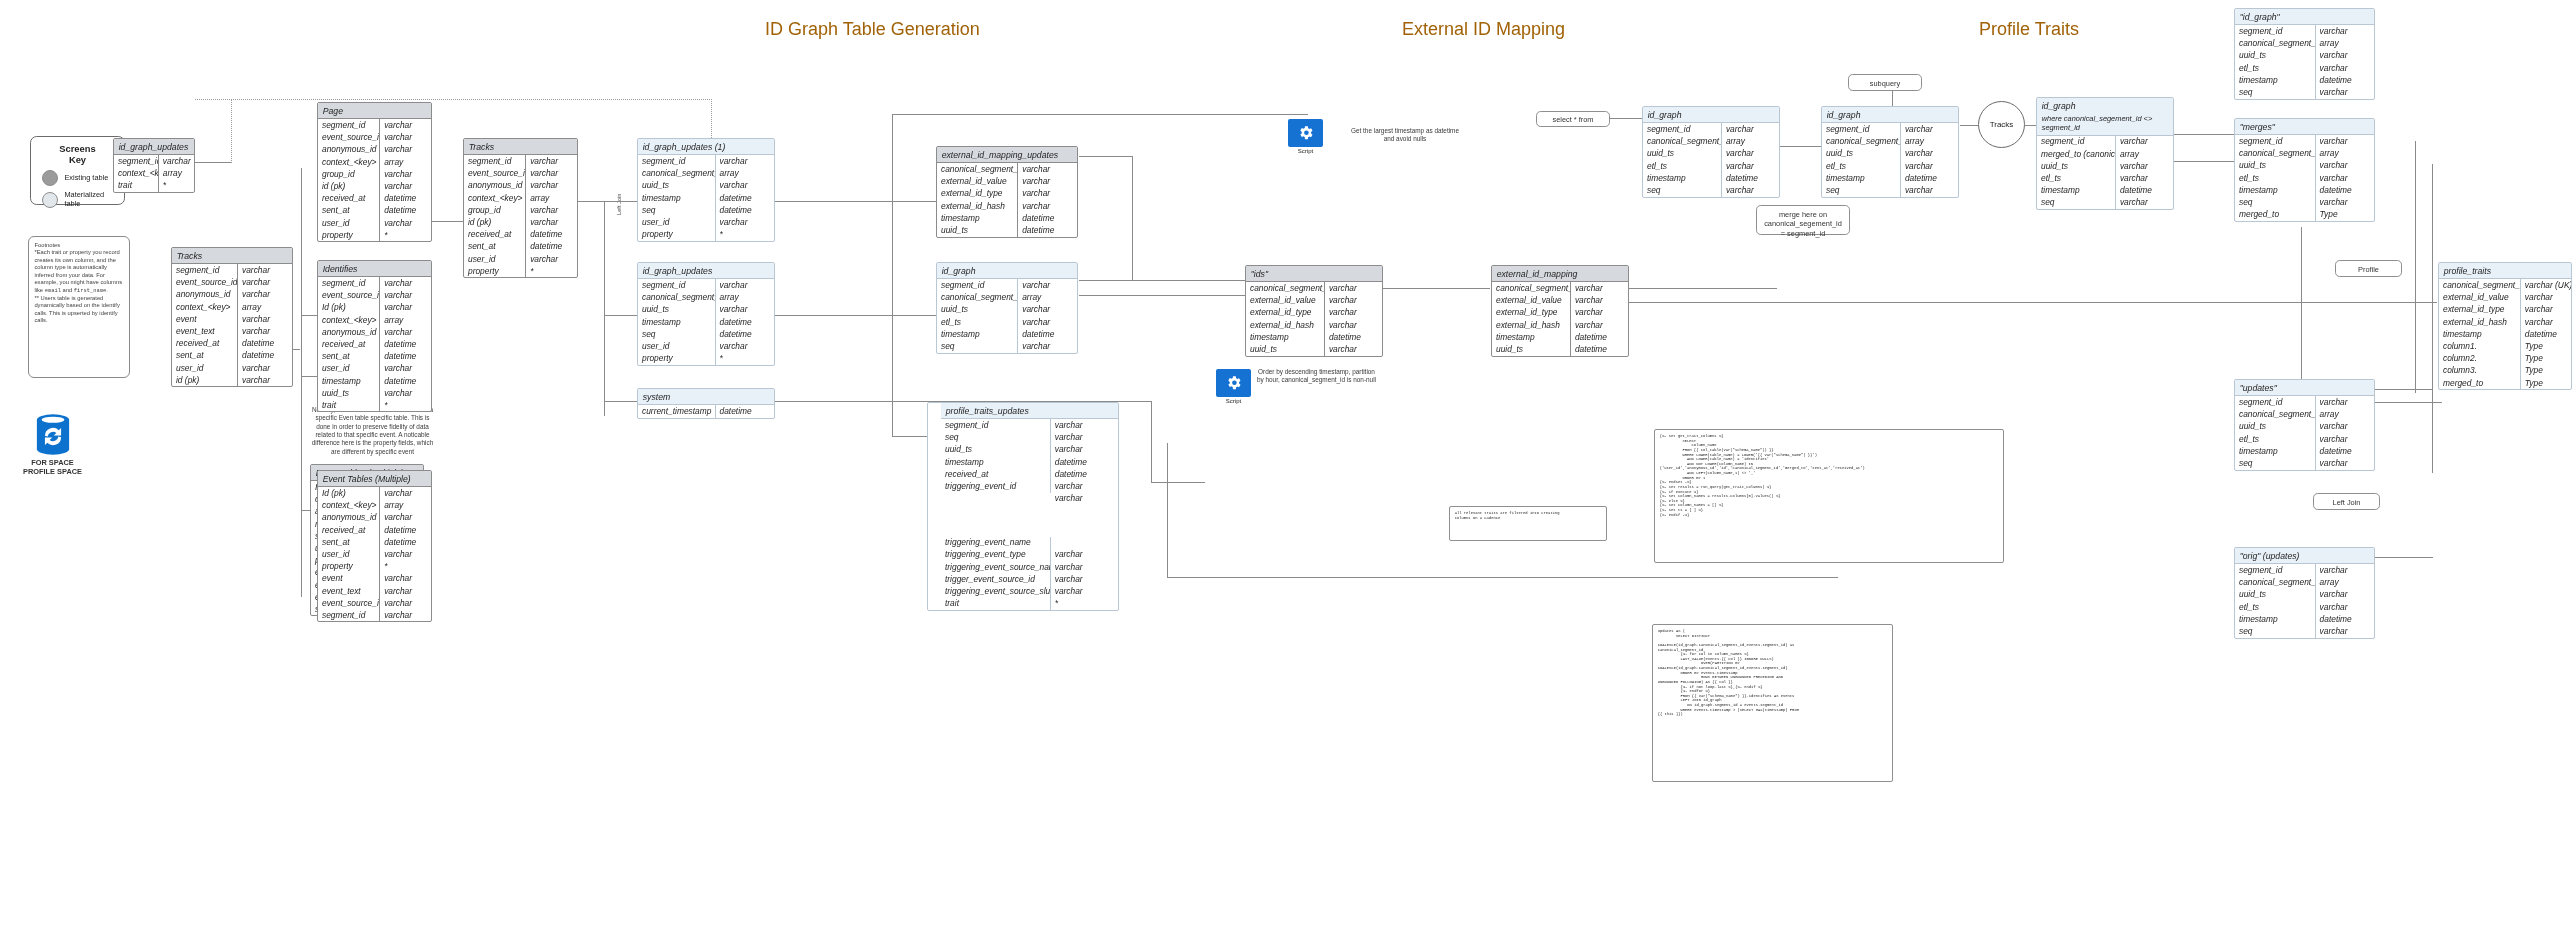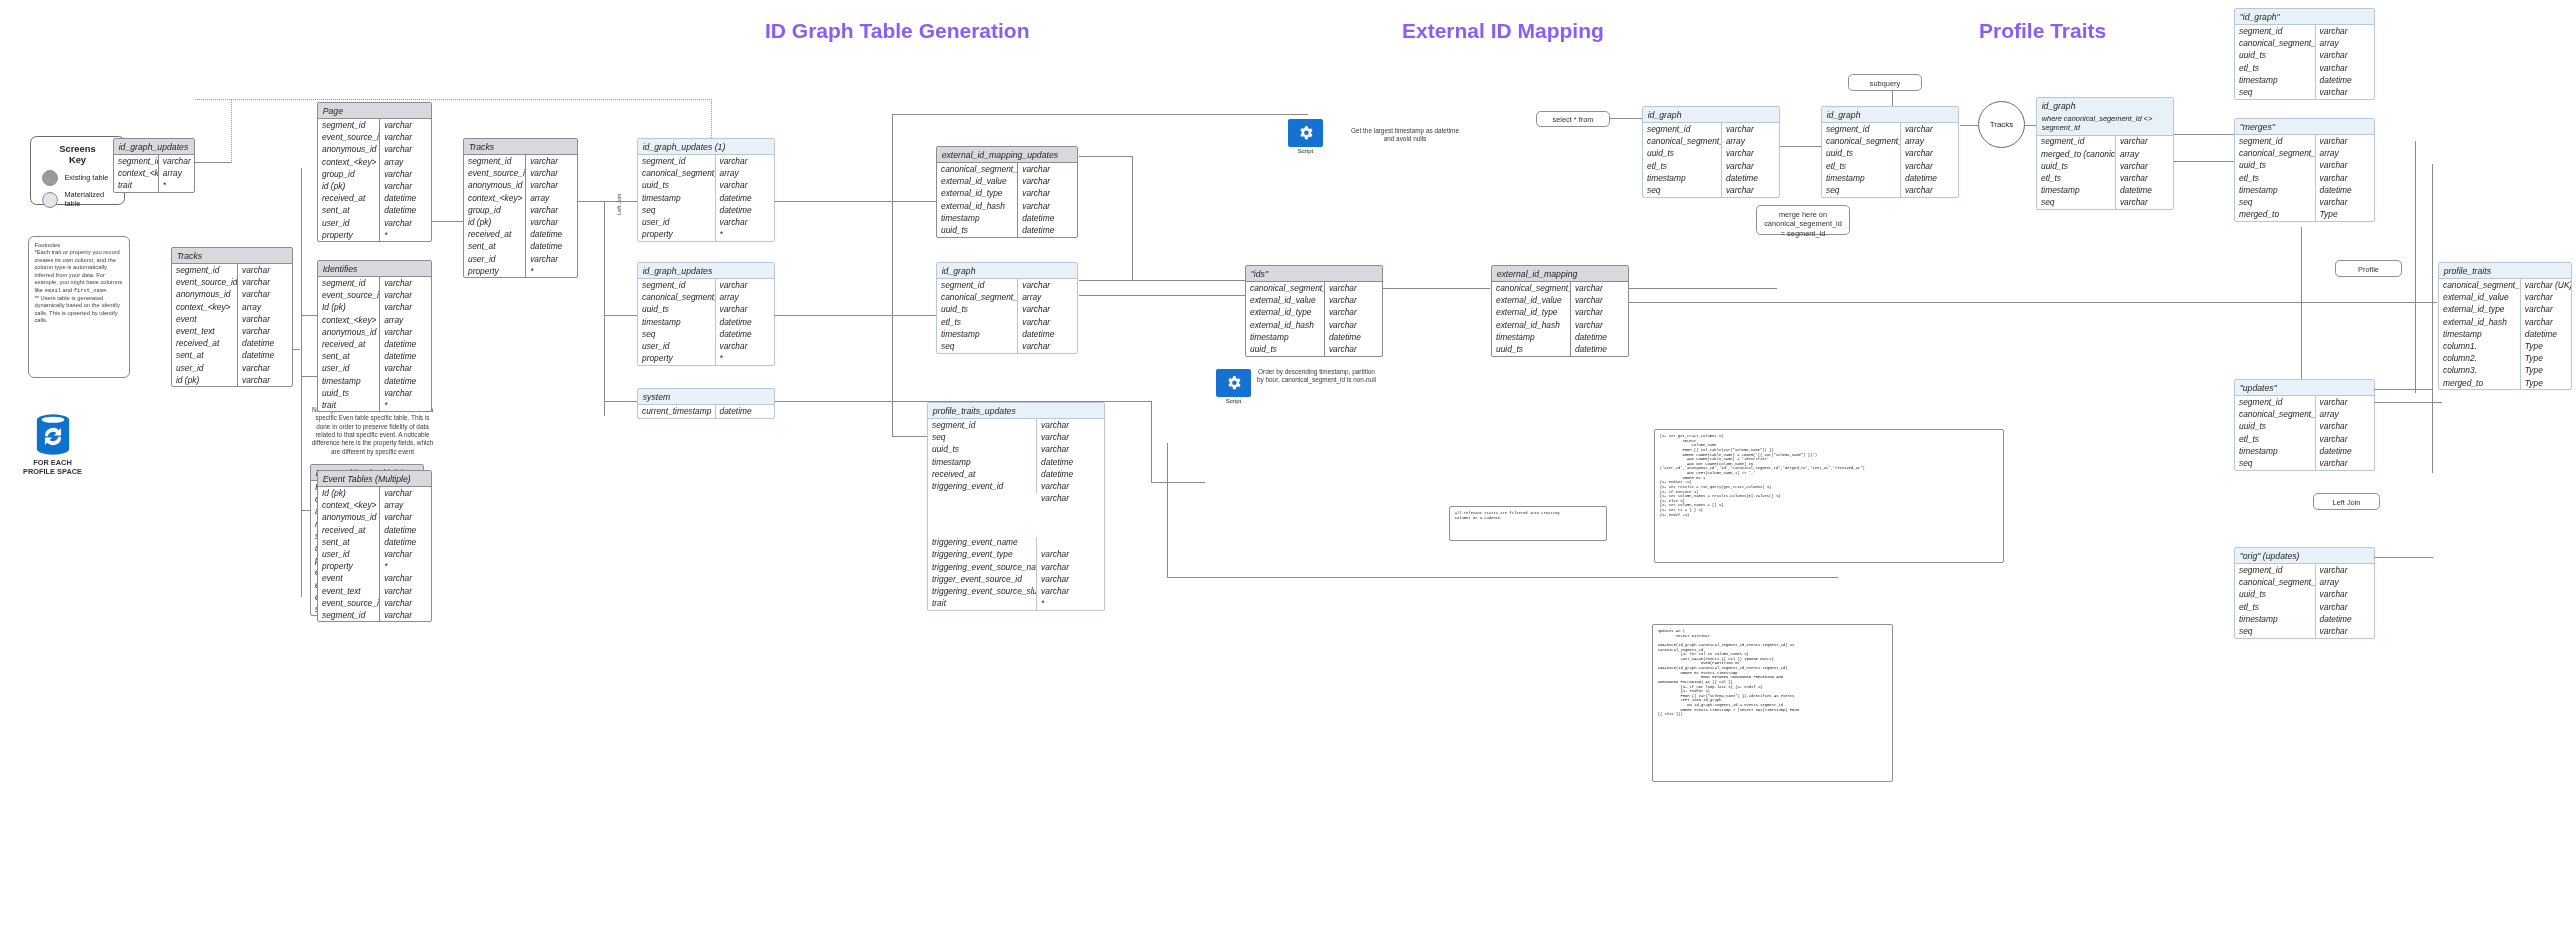--- a/index.html
+++ b/index.html
@@ -1,20 +1,20 @@
 <!DOCTYPE html>
 <html style="font-size:10.7px"><head>
 <meta charset="utf-8">
 <style>
   html,body{margin:0;padding:0;background:#ffffff;}
   body{font-family:"Liberation Sans", sans-serif;color:#1f1f1f;}
   #canvas{position:relative;width:2576px;height:934px;overflow:hidden;background:#fff;}
 
   
-  .sec-title{position:absolute;font-size:21px;font-weight:bold;color:#8b5cf6;white-space:nowrap;}
+  .sec-title{position:absolute;font-size:18px;font-weight:normal;color:#a16207;white-space:nowrap;}
 
   
   .tbl{position:absolute;border:0.7px solid #8c8c8c;border-radius:2px;background:#fff;
        box-sizing:border-box;overflow:hidden;}
   .tbl .hdr{font-style:italic;font-size:8.7px;padding:2.7px 4.7px;border-bottom:0.7px solid #8c8c8c;
             background:#d6d9de;white-space:nowrap;overflow:hidden;}
   .tbl.blue .hdr{background:#e8f0f8;border-bottom:0.7px solid #b9c6d4;}
   .tbl.blue{border:0.7px solid #b9c6d4;}
   .tbl .rows{display:block;}
   .row{display:flex;font-size:8.4px;font-style:italic;line-height:1.05;}
@@ -109,21 +109,21 @@
     <div class="cyl">
       <svg width="38" height="43" viewBox="0 0 56 64" aria-hidden="true">
         <path d="M4 10 v44 a24 8 0 0 0 48 0 V10 Z" fill="#0d72ce"></path>
         <ellipse cx="28" cy="10" rx="24" ry="8" fill="#0d72ce"></ellipse>
         <ellipse cx="28" cy="10" rx="17" ry="4.6" fill="#ffffff"></ellipse>
         <path d="M16 34 a12 12 0 0 1 20.5 -8.4 l3.5 -3.2 v11 h-11 l4 -3.6 a8 8 0 0 0 -13 5.2 z" fill="#ffffff"></path>
         <path d="M40 36 a12 12 0 0 1 -20.5 8.4 l-3.5 3.2 v-11 h11 l-4 3.6 a8 8 0 0 0 13 -5.2 z" fill="#ffffff"></path>
       </svg>
     </div>
     <div class="lbl">
-      <span>FOR EACH</span><br>
+      <span>FOR SPACE</span><br>
       <span>PROFILE SPACE</span>
     </div>
   </div>
 
   <div class="script" style="left:1288px;top:119px;">
     <div class="sq">
       <svg width="17.4" height="17.4" viewBox="0 0 24 24">
           <path fill="#fff" d="M19.4 13a7.6 7.6 0 0 0 0-2l2-1.6-2-3.4-2.4 1a7.6 7.6 0 0 0-1.7-1L15 3H11l-.3 2.6a7.6 7.6 0 0 0-1.7 1l-2.4-1-2 3.4L6.6 11a7.6 7.6 0 0 0 0 2l-2 1.6 2 3.4 2.4-1a7.6 7.6 0 0 0 1.7 1L11 21h4l.3-2.6a7.6 7.6 0 0 0 1.7-1l2.4 1 2-3.4zM13 15.2A3.2 3.2 0 1 1 13 8.8a3.2 3.2 0 0 1 0 6.4z"></path>
         </svg>
     </div>
@@ -635,21 +635,21 @@
           <div class="row">
             <div class="c1" style="flex-basis: 58%;">timestamp</div>
             <div class="c2">datetime</div>
           </div>
           <div class="row">
             <div class="c1" style="flex-basis: 58%;">seq</div>
             <div class="c2">varchar</div>
           </div>
         </div>
       </div>
-      <div class="tbl blue" style="left: 927px; top: 402px; width: 178px;">
+      <div class="tbl blue" style="left: 927px; top: 402px; width: 192px; padding-left: 13px;">
         <div class="hdr">profile_traits_updates</div>
         <div class="rows">
           <div class="row">
             <div class="c1" style="flex-basis: 62%;">segment_id</div>
             <div class="c2">varchar</div>
           </div>
           <div class="row">
             <div class="c1" style="flex-basis: 62%;">seq</div>
             <div class="c2">varchar</div>
           </div>

